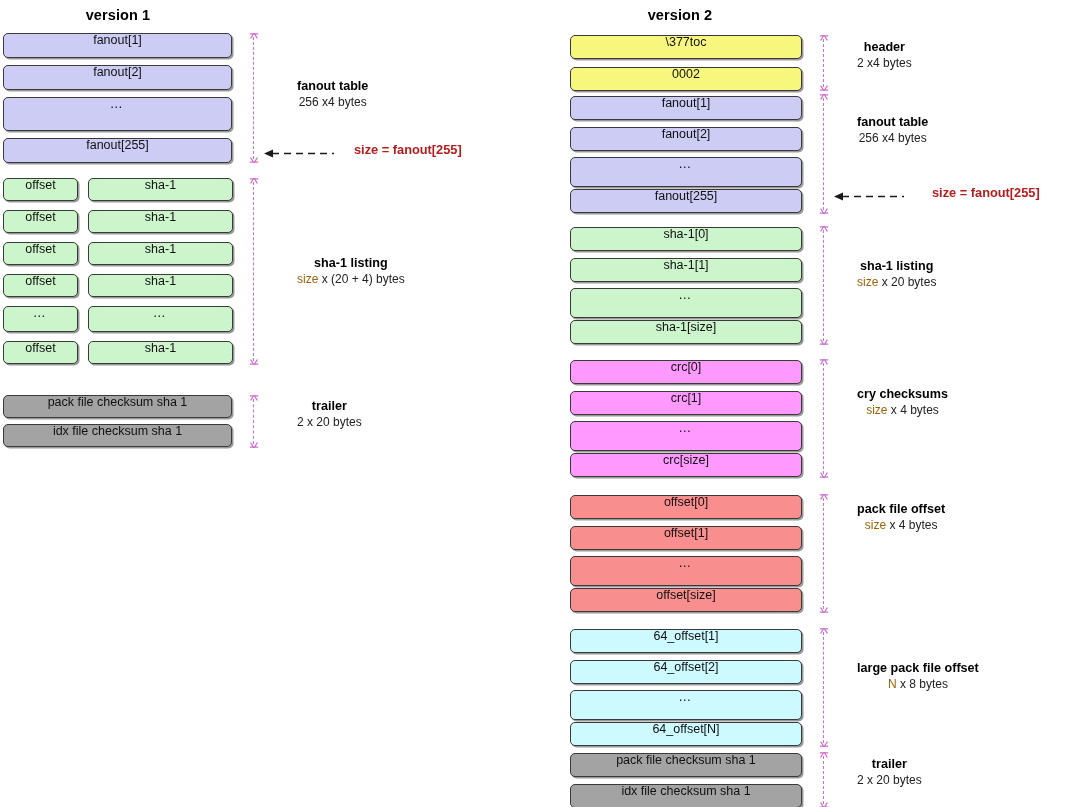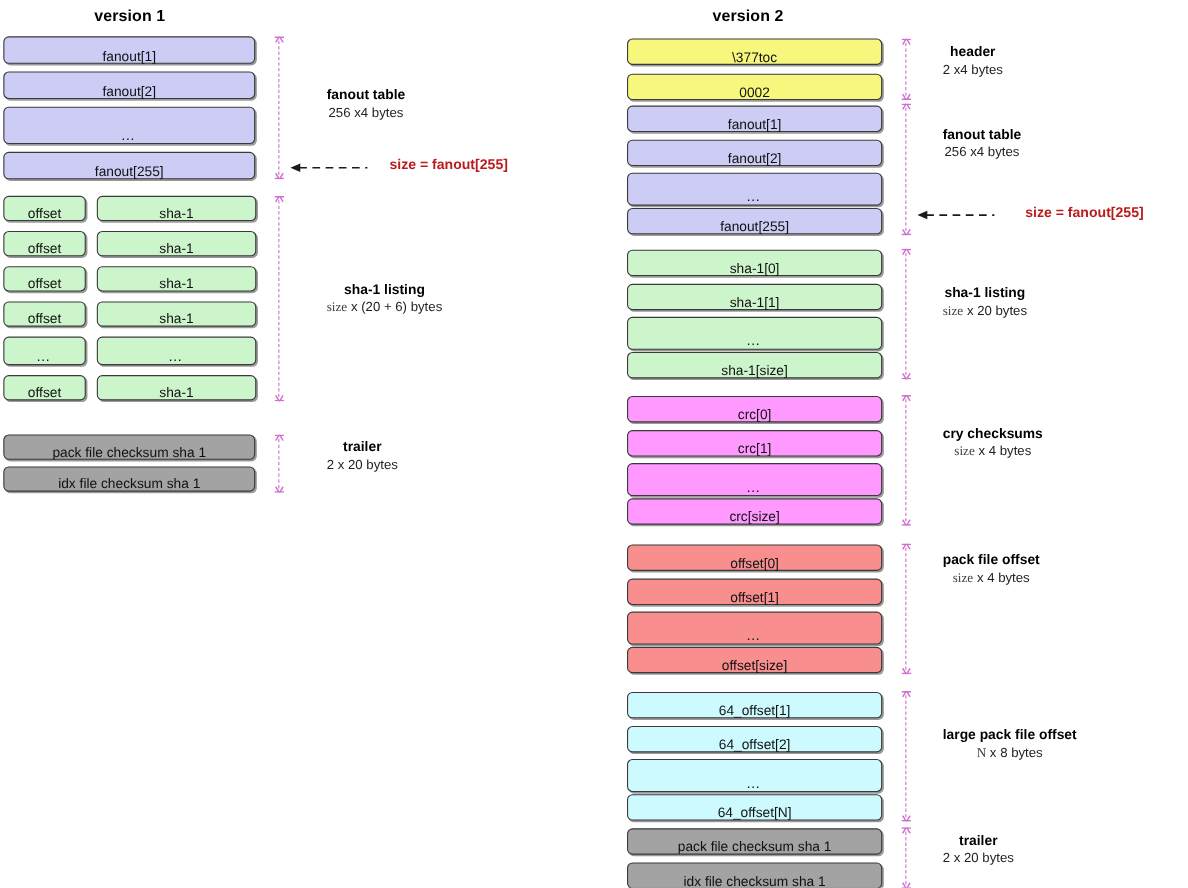--- a/index.html
+++ b/index.html
@@ -36,21 +36,21 @@
   .box {
     position: absolute;
     box-sizing: border-box;
     border: 1.6px solid #3a3a3a;
     border-radius: 5px;
     box-shadow: 1.5px 1.5px 0 rgba(0,0,0,0.40);
     font-size: 12.5px;
     line-height: 1;
     color: #111;
     display: flex;
-    align-items: flex-end;
+    align-items: flex-start;
     justify-content: center;
     text-align: center;
     white-space: nowrap;
   }
   .box .lbl { display: block; }
 
   .fill-lavender { background: #ccccf5; }
   .fill-green    { background: #ccf5cc; }
   .fill-magenta  { background: #ff99ff; }
   .fill-salmon   { background: #f98e8e; }
@@ -93,21 +93,21 @@
     font-size: 12.6px;
     font-weight: bold;
     color: #000;
     line-height: 1.32;
   }
   .annot .a-sub {
     font-size: 12px;
     color: #222;
     line-height: 1.32;
   }
-  .red { color: #404040; font-family: Liberation Serif, serif; }
+  .red { color: #a16207; }
 
   
   .callout { position: absolute; white-space: nowrap; }
   .callout .c-text {
     position: absolute;
     left: 92px;
     top: -9px;
     font-size: 12.8px;
     font-weight: bold;
     color: #b91c1c;
@@ -218,21 +218,21 @@
     <div class="stem"></div>
     <div class="cap bot">
       <svg width="10" height="7" viewBox="0 0 10 7">
           <path d="M5 7 L1.6 1.5 M5 7 L8.4 1.5 M0.8 6.2 L9.2 6.2" stroke="#d06fd0" stroke-width="1.3" fill="none"></path>
         </svg>
     </div>
   </div>
 
   <div class="annot" style="left:297px; top:255px;">
     <div class="a-title">sha-1 listing</div>
-    <div class="a-sub"><span class="red">size</span><span> x (20 + 6) bytes</span></div>
+    <div class="a-sub"><span class="red">size</span><span> x (20 + 4) bytes</span></div>
   </div>
 
   <div class="box fill-paleyellow" style="left:3px; top:395px; width:229px; height:23px;">
     <span class="lbl">pack file checksum sha 1</span>
   </div>
   <div class="box fill-paleyellow" style="left:3px; top:424px; width:229px; height:23px;">
     <span class="lbl">idx file checksum sha 1</span>
   </div>
 
   <div class="bracket" style="left:248px; top:395px; height:53px;">

